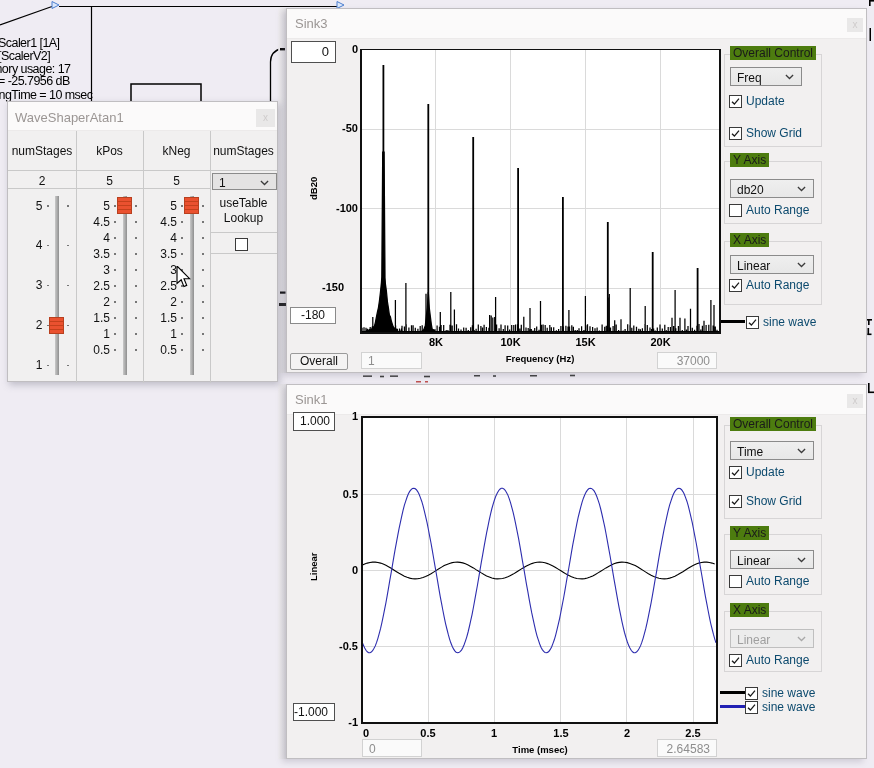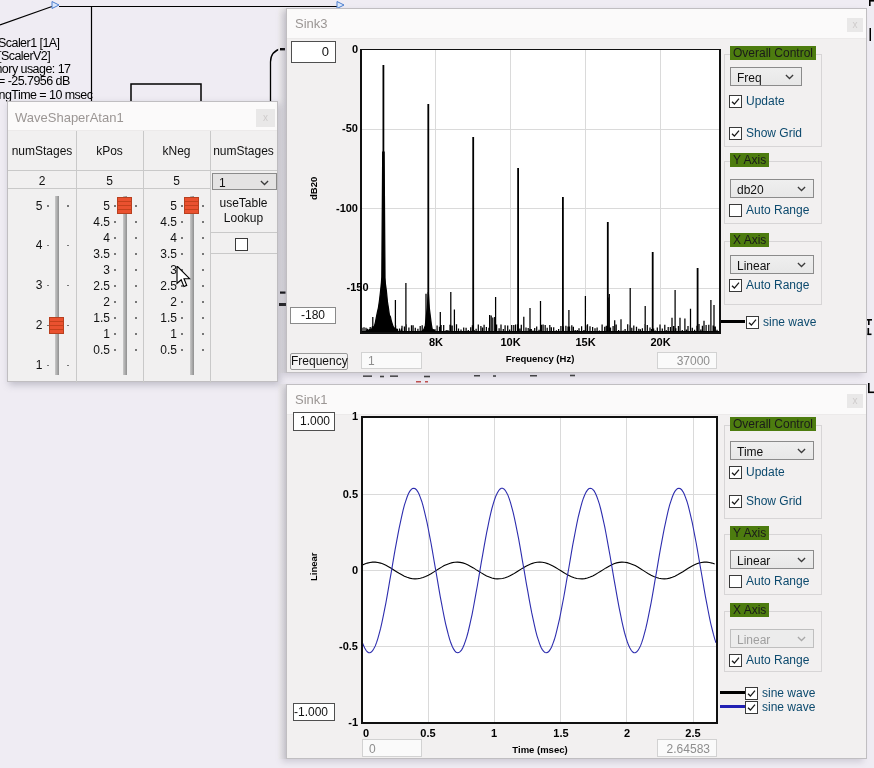--- a/index.html
+++ b/index.html
@@ -213,21 +213,21 @@
   </div>
 </div>
 
 <div class="win" style="left:286px;top:8px;width:581px;height:365px">
   <div class="tbar">
       <span class="ttxt">Sink3</span>
       <div class="closeb" style="right:3px;top:9px">x</div>
     </div>
   <div class="vbox" style="left:4px;top:32px;width:45px;height:22px;font-size:13px;line-height:20px;text-align:right;padding-right:6px">0</div>
   <div class="vbox" style="left:3px;top:298px;width:46px;height:17px;text-align:center;border-color:#8a8a8a">-180</div>
-  <div class="abs" style="left:3px;top:344px;width:58px;height:17px;background:#f4f3f3;border:1px solid #9a9a9a;border-radius:2px;font-size:12px;color:#111;text-align:center;line-height:15px">Frequency</div>
+  <div class="abs" style="left:3px;top:344px;width:58px;height:17px;background:#f4f3f3;border:1px solid #9a9a9a;border-radius:2px;font-size:12px;color:#111;text-align:center;line-height:15px">Overall</div>
   <div class="field" style="left:74px;top:343px;width:61px;height:17px;padding:1px 0 0 6px">1</div>
   <div class="field" style="left:370px;top:343px;width:60px;height:17px;padding:1px 6px 0 0;text-align:right">37000</div>
   <div class="blab" style="left:516px;top:-8px;position:absolute"></div>
   <div class="grp" style="left:437px;top:45px;width:98px;height:93px"></div>
     <div class="grplab" style="left:443px;top:37px">Overall Control</div>
 <div class="combo" style="left:443px;top:58px;width:72px;height:19px">
       <span>Freq</span>
       <svg class="chev" viewBox="0 0 10 6">
         <path d="M1,1 L5,5 L9,1" stroke="#3c3c3c" stroke-width="1.4" fill="none"></path>
       </svg>
@@ -294,21 +294,21 @@
     <path d="M383.4,333.0V65.0M428.3,333.0V104.0M473.2,333.0V137.0M518.1,333.0V168.0M562.9,333.0V197.0M607.8,333.0V222.0M652.7,333.0V252.0M697.6,333.0V268.0" stroke-width="1.8"></path>
     <path d="M364.4,333.0L365.4,331.9L366.4,331.1L367.4,329.7L368.4,330.9L369.4,329.4L370.4,329.8L371.4,329.9L372.4,326.8L373.4,327.2L374.4,326.1L375.4,322.3L376.4,317.1L377.4,312.1L378.4,307.8L379.4,301.0L380.4,292.6L381.4,282.7L382.4,268.4L383.4,256.4L384.4,268.6L385.4,283.8L386.4,291.0L387.4,301.6L388.4,307.9L389.4,315.2L390.4,316.7L391.4,321.3L392.4,324.4L393.4,327.5L394.4,327.9L395.4,328.0L396.4,329.6L397.4,330.4L398.4,332.3L399.4,331.9L400.4,332.4L401.4,329.6L402.4,333.0ZM381.4,333.0L382.7,152L384.1,152L385.4,333.0Z" fill="#000"></path>
     <path d="M421.3,333.0L422.3,330.6L423.3,331.1L424.3,328.2L425.3,325.7L426.3,316.2L427.3,307.6L428.3,292.0L429.3,308.0L430.3,316.2L431.3,324.1L432.3,329.8L433.3,329.7L434.3,330.2L435.3,333.0" fill="#000"></path>
   </g>
   <rect x="75" y="41.5" width="359" height="283.5" fill="none" stroke="#101010" stroke-width="1.6"></rect>
 </svg>
 
 <div class="blab" style="left:340px;top:43px;width:18px;text-align:right">0</div>
 <div class="blab" style="left:332px;top:122px;width:26px;text-align:right">-50</div>
 <div class="blab" style="left:325px;top:202px;width:33px;text-align:right">-100</div>
-<div class="blab" style="left:341px;top:281px;width:33px;text-align:center">-150</div>
+<div class="blab" style="left:322px;top:281px;width:33px;text-align:left">-150</div>
 <div class="blab" style="left:308px;top:199.5px;transform:rotate(-90deg);transform-origin:left top;font-size:9.5px">dB20</div>
 <div class="blab" style="left:427px;top:336px;width:18px;text-align:center">8K</div>
 <div class="blab" style="left:497px;top:336px;width:27px;text-align:center">10K</div>
 <div class="blab" style="left:572px;top:336px;width:27px;text-align:center">15K</div>
 <div class="blab" style="left:647px;top:336px;width:27px;text-align:center">20K</div>
 <div class="blab" style="left:460px;top:353px;width:160px;text-align:center;font-size:9.5px">Frequency (Hz)</div>
 
 <div class="win" style="left:286px;top:384px;width:581px;height:375px">
   <div class="tbar">
       <span class="ttxt">Sink1</span>

